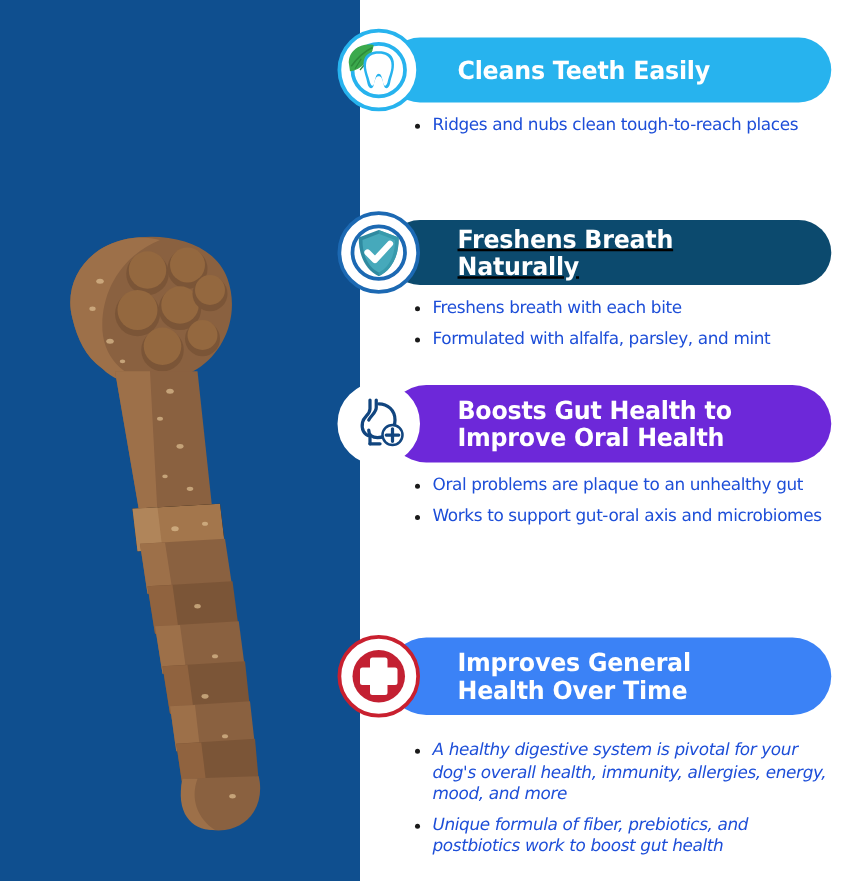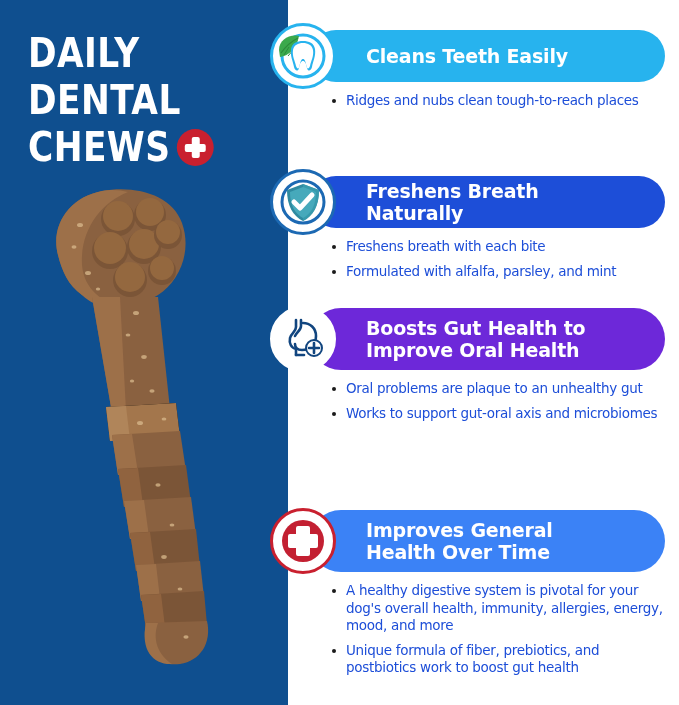--- a/index.html
+++ b/index.html
@@ -100,28 +100,20 @@
     width:4px;height:4px;border-radius:50%;background:#1a1a1a;
   }
 </style>
 </head>
 <body>
 
 <div id="page">
 
   <div class="left-panel">
 
-    <div class="title-block">
-      <div class="title-line">DAILY</div>
-      <div class="title-line">DENTAL</div>
-      <div class="title-line row3">
-        <span>CHEWS</span>
-        <span class="title-plus"></span>
-      </div>
-    </div>
 
     <div class="chew-wrap">
       <svg width="230" height="500" viewBox="0 0 230 500">
         <defs>
           <linearGradient id="brLight" x1="0" y1="0" x2="1" y2="0">
             <stop offset="0%" stop-color="#9d7049"></stop>
             <stop offset="55%" stop-color="#8a6140"></stop>
             <stop offset="100%" stop-color="#70492e"></stop>
           </linearGradient>
         </defs>
@@ -217,21 +209,21 @@
           </svg>
         </div>
         <div class="pill-title">Cleans Teeth Easily</div>
       </div>
       <div class="bullets" style="top:62px;">
         <div class="bullet">Ridges and nubs clean tough-to-reach places</div>
       </div>
     </div>
 
     <div class="section" style="top:176px;">
-      <div class="pill" style="top:0;background:#1d4ed8;">
+      <div class="pill" style="top:0;background:#0c4a6e;text-decoration:underline;">
         <div class="badge ring-blue">
           <svg width="52" height="52" viewBox="0 0 52 52">
             <circle cx="26" cy="26" r="24" fill="#ffffff"></circle>
             <circle cx="26" cy="26" r="21" fill="none" stroke="#1c69b3" stroke-width="3"></circle>
             <path d="M26 8 L42 14 C42 30 36 40 26 45 C16 40 10 30 10 14 Z" fill="#2f8aa0"></path>
             <path d="M26 8 L42 14 C42 30 36 40 26 45 Z" fill="#3a9dafcc"></path>
             <path d="M26 11 L39 16 C39 29 34 38 26 42 C18 38 13 29 13 16 Z" fill="#46a9bb"></path>
             <path d="M17 26 L23 32 L35 19" stroke="#ffffff" stroke-width="5" fill="none" stroke-linecap="round" stroke-linejoin="round"></path>
           </svg>
         </div>
@@ -282,20 +274,20 @@
                      Q41 33 39 33 L33 33 L33 39 Q33 41 31 41 L21 41 Q19 41 19 39
                      L19 33 L13 33 Q11 33 11 31 L11 21 Q11 19 13 19 L19 19 L19 13
                      Q19 11 21 11 Z" fill="#ffffff"></path>
           </svg>
         </div>
         <div class="pill-title">
           <span>Improves General</span>
           <span class="l2">Health Over Time</span>
         </div>
       </div>
-      <div class="bullets" style="top:72px;">
+      <div class="bullets" style="top:82px;font-style:italic;">
         <div class="bullet">A healthy digestive system is pivotal for your dog's overall health, immunity, allergies, energy, mood, and more</div>
         <div class="bullet">Unique formula of fiber, prebiotics, and postbiotics work to boost gut health</div>
       </div>
     </div>
 
   </div>
 </div>
 
 </body></html>

